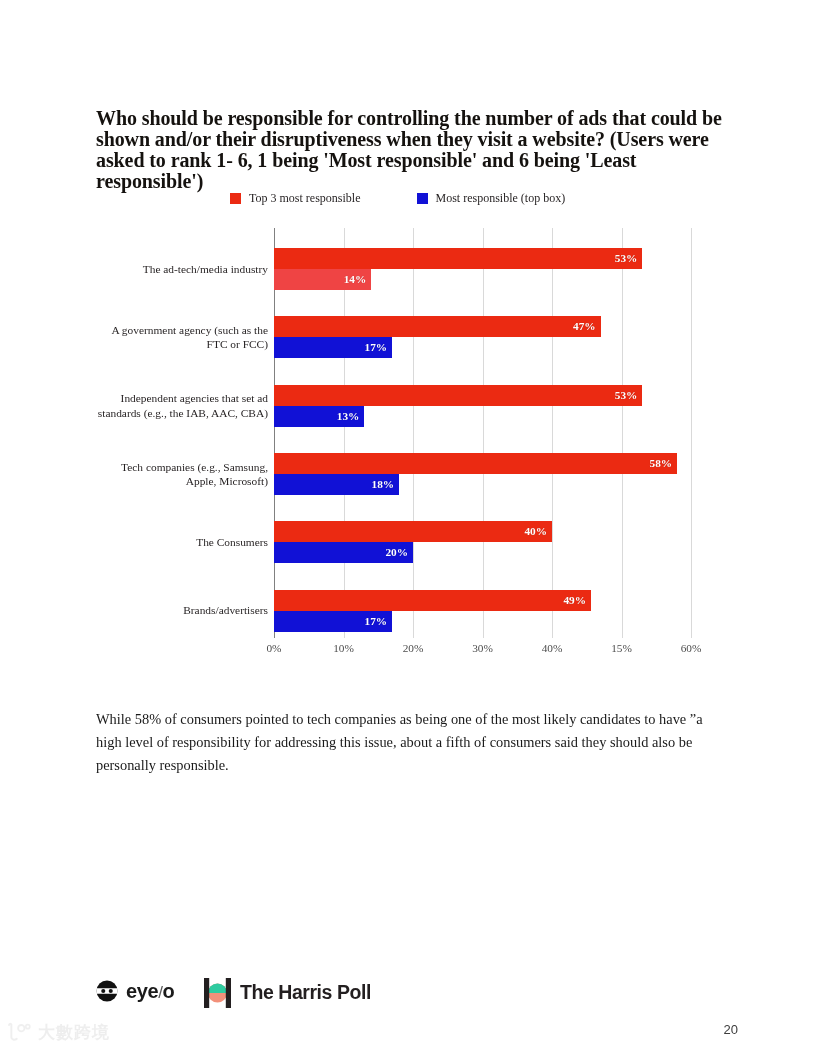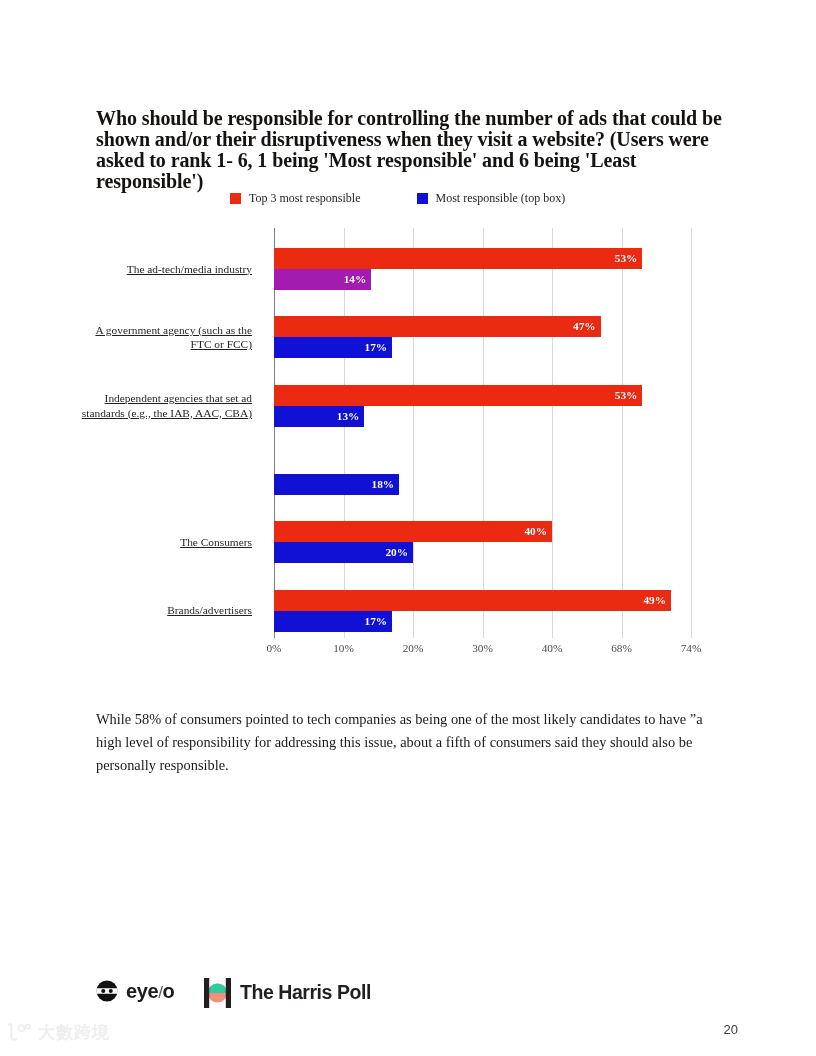--- a/index.html
+++ b/index.html
@@ -88,27 +88,26 @@
   
   #cat-labels {
     position: absolute;
     left: 0;
     top: 0;
     width: 172px;
     height: 410px;
   }
   .cat-label {
     position: absolute;
-    right: 16px;
+    right: 0;
     width: 172px;
     text-align: right;
     font-size: 11.4px;
     line-height: 14.5px;
     color: #231f20;
-    text-decoration: underline;
   }
 
   
   #bars-layer {
     position: absolute;
     inset: 0;
   }
   .bar {
     position: absolute;
     height: 21px;
@@ -262,20 +261,21 @@
     <span>Most responsible (top box)</span>
   </div>
 </div>
 
 <div id="chart-area">
 
   <div id="cat-labels">
       <div class="cat-label" style="top: 33.5px;">The ad-tech/media industry</div>
       <div class="cat-label" style="top: 163.167px;">Independent agencies that set ad standards (e.g., the IAB, AAC, CBA)</div>
       <div class="cat-label" style="top: 94.8333px;">A government agency (such as the FTC or FCC)</div>
+      <div class="cat-label" style="top: 231.5px;">Tech companies (e.g., Samsung, Apple, Microsoft)</div>
       <div class="cat-label" style="top: 306.833px; text-align: right;">The Consumers</div>
       <div class="cat-label" style="top: 375.167px;">Brands/advertisers</div>
     </div>
 
   <div id="plot-box">
     <div id="gridlines">
         <div class="gridline axis" style="left: 0px;"></div>
         <div class="gridline" style="left: 69.5px;"></div>
         <div class="gridline" style="left: 139px;"></div>
         <div class="gridline" style="left: 208.5px;"></div>
@@ -286,27 +286,30 @@
     <div id="bars-layer">
         <div class="bar" style="width: 368.35px; background: rgb(235, 42, 18); top: 20px;">
           <span class="bar-value">53%</span>
         </div>
         <div class="bar" style="width: 326.65px; background: rgb(235, 42, 18); top: 88.3333px;">
           <span class="bar-value">47%</span>
         </div>
         <div class="bar" style="width: 368.35px; background: rgb(235, 42, 18); top: 156.667px;">
           <span class="bar-value">53%</span>
         </div>
+        <div class="bar" style="width: 403.1px; background: rgb(235, 42, 18); top: 225px;">
+          <span class="bar-value">58%</span>
+        </div>
         <div class="bar" style="width: 278px; background: rgb(235, 42, 18); top: 293.333px;">
           <span class="bar-value">40%</span>
         </div>
-        <div class="bar" style="width: 397px; background: rgb(235, 42, 18); top: 361.667px;">
+        <div class="bar" style="width: 317px; background: rgb(235, 42, 18); top: 361.667px;">
           <span class="bar-value">49%</span>
         </div>
-        <div class="bar" style="width: 97.3px; background: #a21caf; top: 41px;">
+        <div class="bar" style="width: 97.3px; background: #ef4444; top: 41px;">
           <span class="bar-value">14%</span>
         </div>
         <div class="bar" style="width: 118.15px; background: rgb(17, 17, 214); top: 109.333px;">
           <span class="bar-value">17%</span>
         </div>
         <div class="bar" style="width: 90.35px; background: rgb(17, 17, 214); top: 177.667px;">
           <span class="bar-value">13%</span>
         </div>
         <div class="bar" style="width: 125.1px; background: rgb(17, 17, 214); top: 246px;">
           <span class="bar-value">18%</span>
@@ -319,22 +322,22 @@
         </div>
       </div>
   </div>
 
   <div id="x-ticks">
       <div class="x-tick" style="left: 0px;">0%</div>
       <div class="x-tick" style="left: 69.5px;">10%</div>
       <div class="x-tick" style="left: 139px;">20%</div>
       <div class="x-tick" style="left: 208.5px;">30%</div>
       <div class="x-tick" style="left: 278px;">40%</div>
-      <div class="x-tick" style="left: 347.5px;">68%</div>
-      <div class="x-tick" style="left: 417px;">74%</div>
+      <div class="x-tick" style="left: 347.5px;">15%</div>
+      <div class="x-tick" style="left: 417px;">60%</div>
     </div>
 </div>
 
 <div id="body-paragraph">While 58% of consumers pointed to tech companies as being one of the most likely candidates to have ”a high level of responsibility for addressing this issue, about a fifth of consumers said they should also be personally responsible.</div>
 
 <div id="footer">
 
   <div id="eyeo-logo">
     <svg id="eyeo-mark" viewBox="0 0 44 44">
       <circle cx="22" cy="22" r="21" fill="#111111"></circle>

